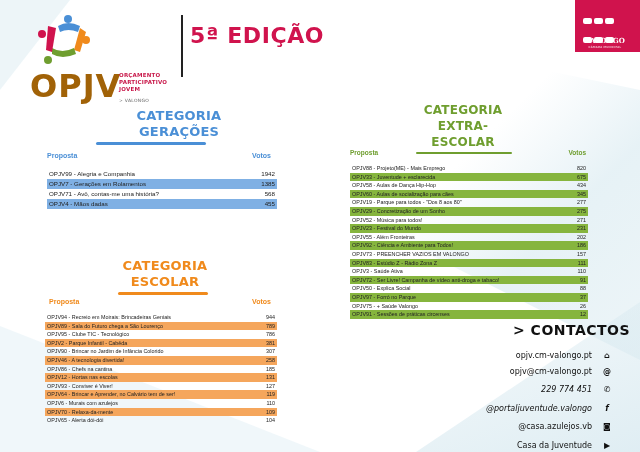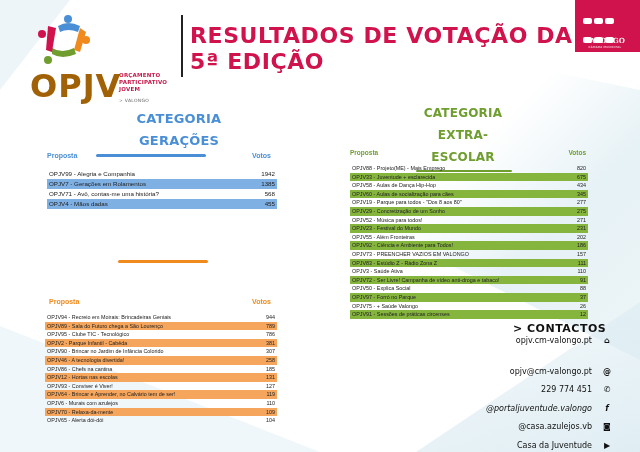--- a/index.html
+++ b/index.html
@@ -19,29 +19,29 @@
 
   .divider { position: absolute; left: 181px; top: 15px; width: 2px; height: 62px; background: #222; }
   .title { position: absolute; left: 190px; top: 23px; font-family: "DejaVu Sans", sans-serif; font-weight: bold; font-size: 22px; color: #d0134d; line-height: 26px; letter-spacing: .6px; }
 
   .cm-badge { position: absolute; left: 575px; top: 0; width: 84px; height: 52px; background: #d0134d; }
   .cm-icons { position: absolute; left: 8px; top: 12px; width: 44px; }
   .cm-icons span { display: inline-block; width: 9px; height: 6px; background: #fff; margin: 0 2px 3px 0; border-radius: 2px; }
   .cm-name { position: absolute; left: 0; top: 36px; width: 60px; text-align: center; font-family: "DejaVu Serif", serif; font-weight: bold; font-size: 7px; color: #fff; }
   .cm-sub { position: absolute; left: 0; top: 45px; width: 60px; text-align: center; font-size: 2.8px; color: #fff; letter-spacing: .3px; }
 
-  .cat-title { position: absolute; font-family: "DejaVu Sans", sans-serif; font-weight: bold; font-size: 13px; letter-spacing: .2px; text-align: center; line-height: 22px; }
+  .cat-title { position: absolute; font-family: "DejaVu Sans", sans-serif; font-weight: bold; font-size: 13px; letter-spacing: .2px; text-align: center; line-height: 16px; }
   .cat-title .underline { display: block; height: 3px; border-radius: 2px; margin-top: 2px; }
 
   .table { position: absolute; font-family: "Liberation Sans", sans-serif; }
   .table .head { display: flex; justify-content: space-between; font-size: 7px; font-weight: bold; margin-bottom: 10px; }
   .table .row { display: flex; justify-content: space-between; font-size: 6.2px; height: 10px; line-height: 10px; padding: 0 2px 0 2px; color: #222; }
   .table.small .row { height: 8.6px; line-height: 8.6px; font-size: 5.4px; }
   .table .row .v { text-align: right; }
-  .contacts-title { position: absolute; left: 513px; top: 322px; font-family: "DejaVu Sans", sans-serif; font-size: 11px; font-weight: bold; color: #111; letter-spacing: .5px; }
+  .contacts-title { position: absolute; left: 513px; top: 322px; font-family: "DejaVu Sans", sans-serif; font-size: 14px; font-weight: bold; color: #111; letter-spacing: .5px; }
   .contact { position: absolute; right: 28px; display: flex; align-items: center; font-size: 8px; color: #111; font-family: "DejaVu Sans", sans-serif; }
   .contact .ic { width: 10px; margin-left: 10px; text-align: center; font-size: 8px; font-weight: bold; }
 </style>
 </head>
 <body>
 
 <div class="bg-shape bg1"></div>
 <div class="bg-shape bg2"></div>
 <div class="bg-shape bg3"></div>
 <div class="bg-shape bg4"></div>
@@ -61,21 +61,20 @@
   <div class="logo-sub">
     <div>ORÇAMENTO</div>
     <div>PARTICIPATIVO</div>
     <div>JOVEM</div>
   </div>
   <div class="logo-loc">&gt; VALONGO</div>
 </div>
 
 <div class="divider"></div>
 <div class="title">
-  <div>RESULTADOS DE VOTAÇÃO DA</div>
   <div>5ª EDIÇÃO</div>
 </div>
 
 <div class="cm-badge">
   <div class="cm-icons">
     <span></span><span></span><span></span><br><span></span><span></span><span></span>
   </div>
   <div class="cm-name">VALONGO</div>
   <div class="cm-sub">CÂMARA MUNICIPAL</div>
 </div>
@@ -103,20 +102,21 @@
         <span class="v">568</span>
       </div>
       <div class="row" style="background: rgb(127, 176, 228);">
         <span>OPJV4 - Mãos dadas</span>
         <span class="v">455</span>
       </div>
     </div>
 </div>
 
 <div class="cat-title" style="left:100px; top:258px; width:130px; color:#f08a1c;">
+  <span>CATEGORIA ESCOLAR</span>
   <span class="underline" style="background:#f08a1c; margin-left:18px; width:90px;"></span>
 </div>
 <div class="table small" id="t-escolar" style="left:45px; top:298px; width:232px;">
   <div class="head" style="color:#f08a1c; margin-bottom:8px;">
     <span style="margin-left:4px;">Proposta</span>
     <span style="margin-right:6px;">Votos</span>
   </div>
   <div class="rows">
       <div class="row">
         <span>OPJV94 - Recreio em Moirais: Brincadeiras Geniais</span>
@@ -254,29 +254,29 @@
       </div>
       <div class="row" style="background: rgb(134, 181, 62);">
         <span>OPJV91 - Sessões de práticas circenses</span>
         <span class="v">12</span>
       </div>
     </div>
 </div>
 
 <div class="contacts-title">&gt; CONTACTOS</div>
 <div id="contacts-list">
-    <div class="contact" style="top: 336px;">
+    <div class="contact" style="top: 351px;">
       <span>opjv.cm-valongo.pt</span>
       <span class="ic">⌂</span>
     </div>
     <div class="contact" style="top: 366.5px; margin-left: 20px;">
       <span>opjv@cm-valongo.pt</span>
       <span class="ic">@</span>
     </div>
-    <div class="contact" style="top: 385px;">
+    <div class="contact" style="top: 385px; font-style: italic;">
       <span>229 774 451</span>
       <span class="ic">✆</span>
     </div>
     <div class="contact" style="top: 403.5px; font-style: italic;">
       <span>@portaljuventude.valongo</span>
       <span class="ic">f</span>
     </div>
     <div class="contact" style="top: 422px;">
       <span>@casa.azulejos.vb</span>
       <span class="ic">◙</span>

